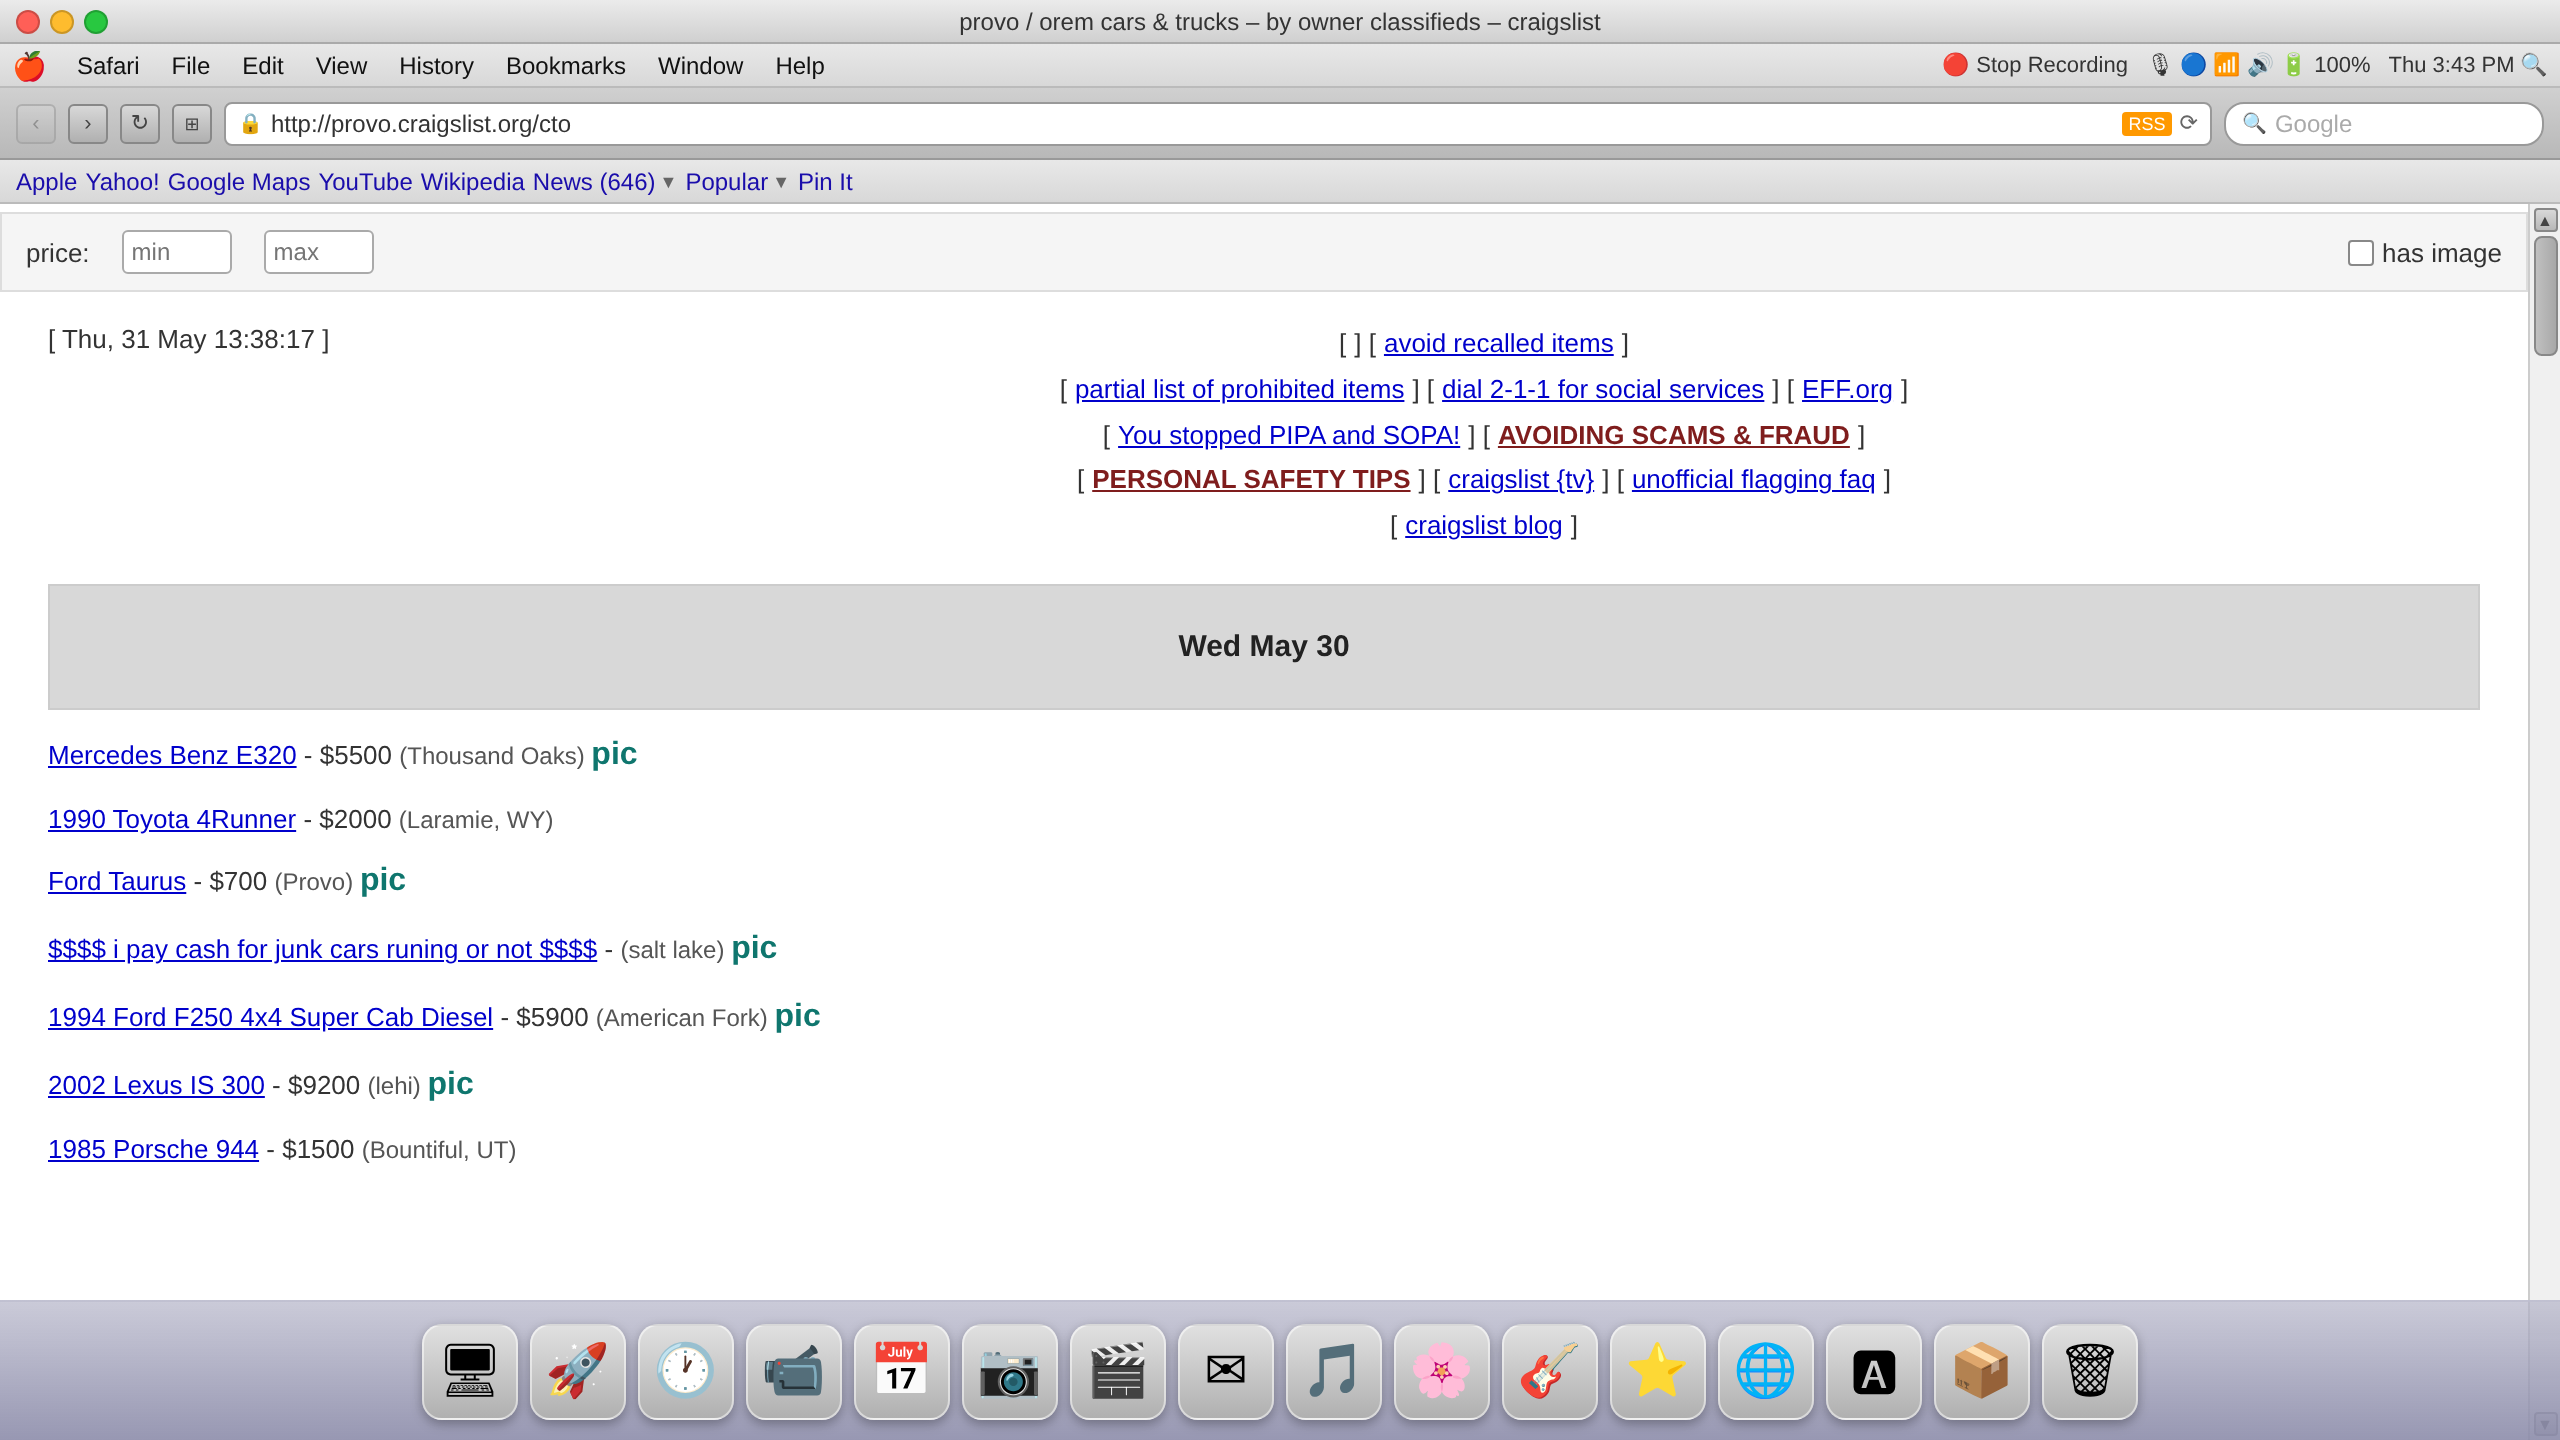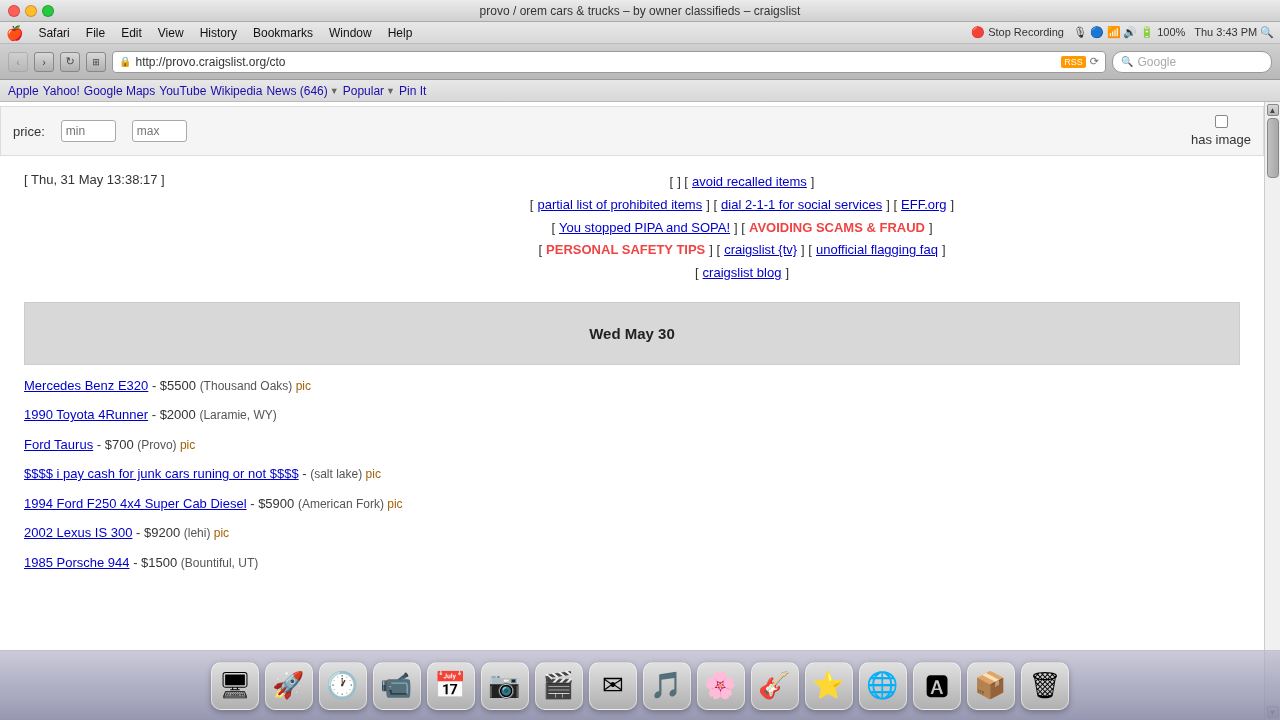--- a/index.html
+++ b/index.html
@@ -225,21 +225,20 @@
       font-size: 12px;
       background: white;
     }
     .has-image-label {
       margin-left: auto;
       display: flex;
       align-items: center;
       gap: 4px;
       font-size: 13px;
       color: #333;
-      flex-direction: column;
     }
     .checkbox {
       width: 13px; height: 13px;
       border: 1px solid #888;
       background: white;
       border-radius: 2px;
     }
 
     
     .links-section {
@@ -274,21 +273,22 @@
       flex-wrap: wrap;
       justify-content: center;
     }
     .cl-link {
       color: #00c;
       text-decoration: underline;
       cursor: pointer;
       font-size: 13px;
     }
     .cl-link-bold {
-      color: #ef4444;
+      color: #7f1d1d;
+      text-decoration: underline;
       font-weight: bold;
       cursor: pointer;
       font-size: 13px;
     }
     .bracket { color: #333; font-size: 13px; }
 
     
     .date-header {
       background: #d8d8d8;
       border: 1px solid #ccc;
@@ -317,23 +317,24 @@
       font-size: 13px;
     }
     .listing-price {
       color: #333;
     }
     .listing-location {
       color: #555;
       font-size: 12px;
     }
     .listing-pic {
-      color: #a16207;
-      font-size: 12px;
+      color: #0f766e;
+      font-size: 16px;
       cursor: pointer;
+      font-weight: bold;
     }
 
     
     .dock {
       height: 70px;
       background: linear-gradient(to bottom, rgba(180,180,200,0.7), rgba(140,140,170,0.9));
       border-top: 1px solid rgba(255,255,255,0.4);
       display: flex;
       align-items: center;
       justify-content: center;

